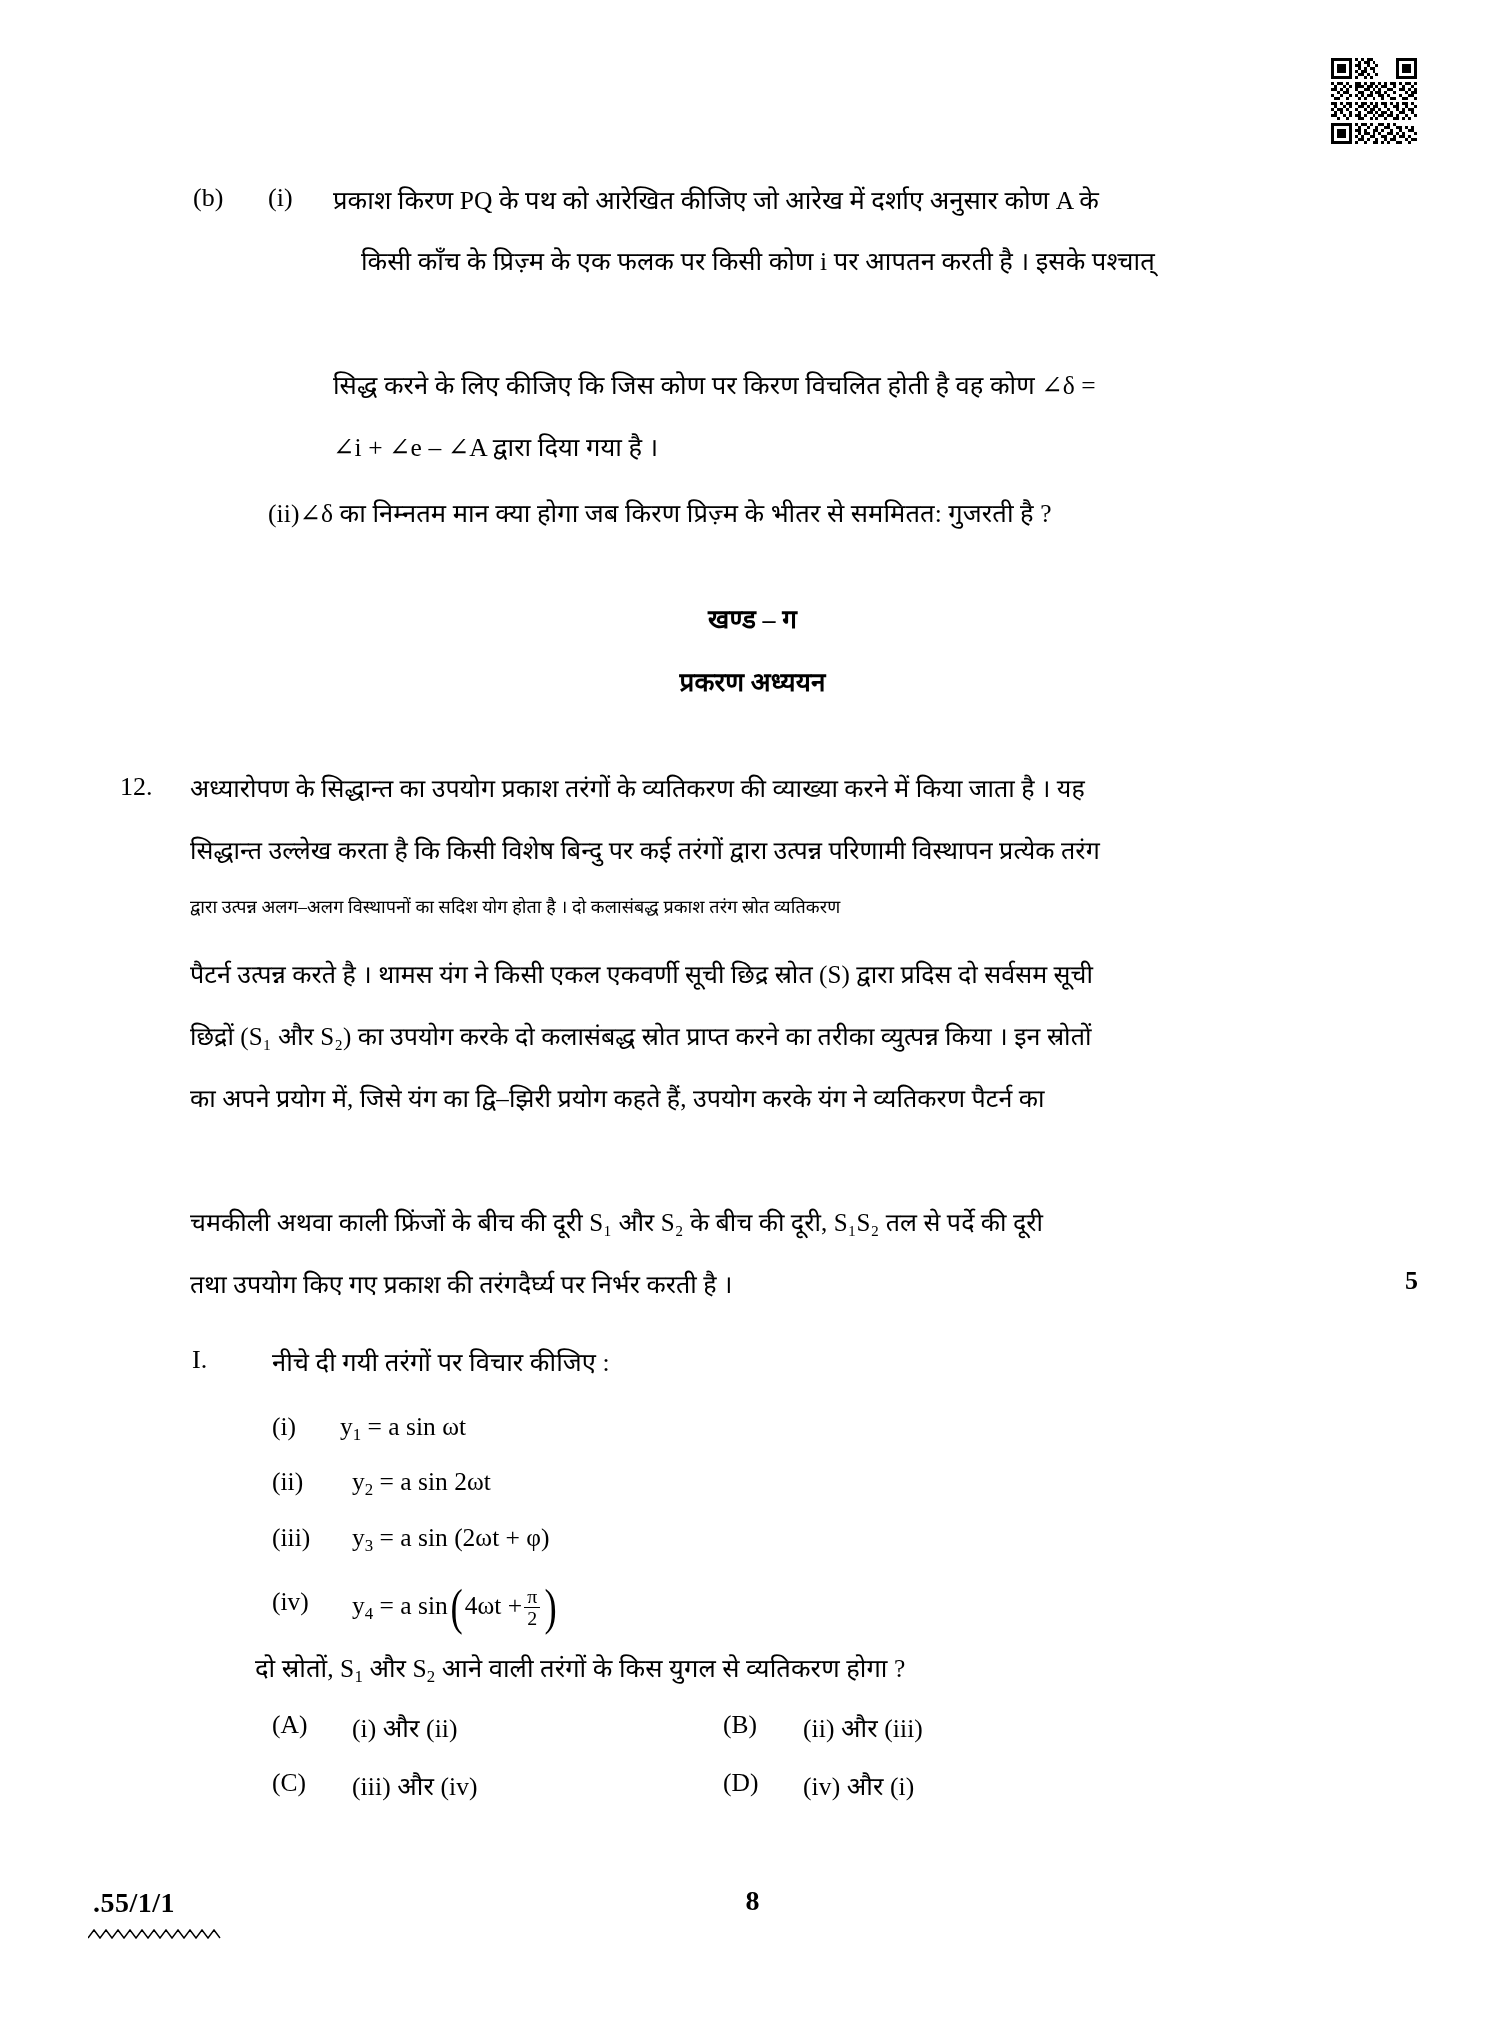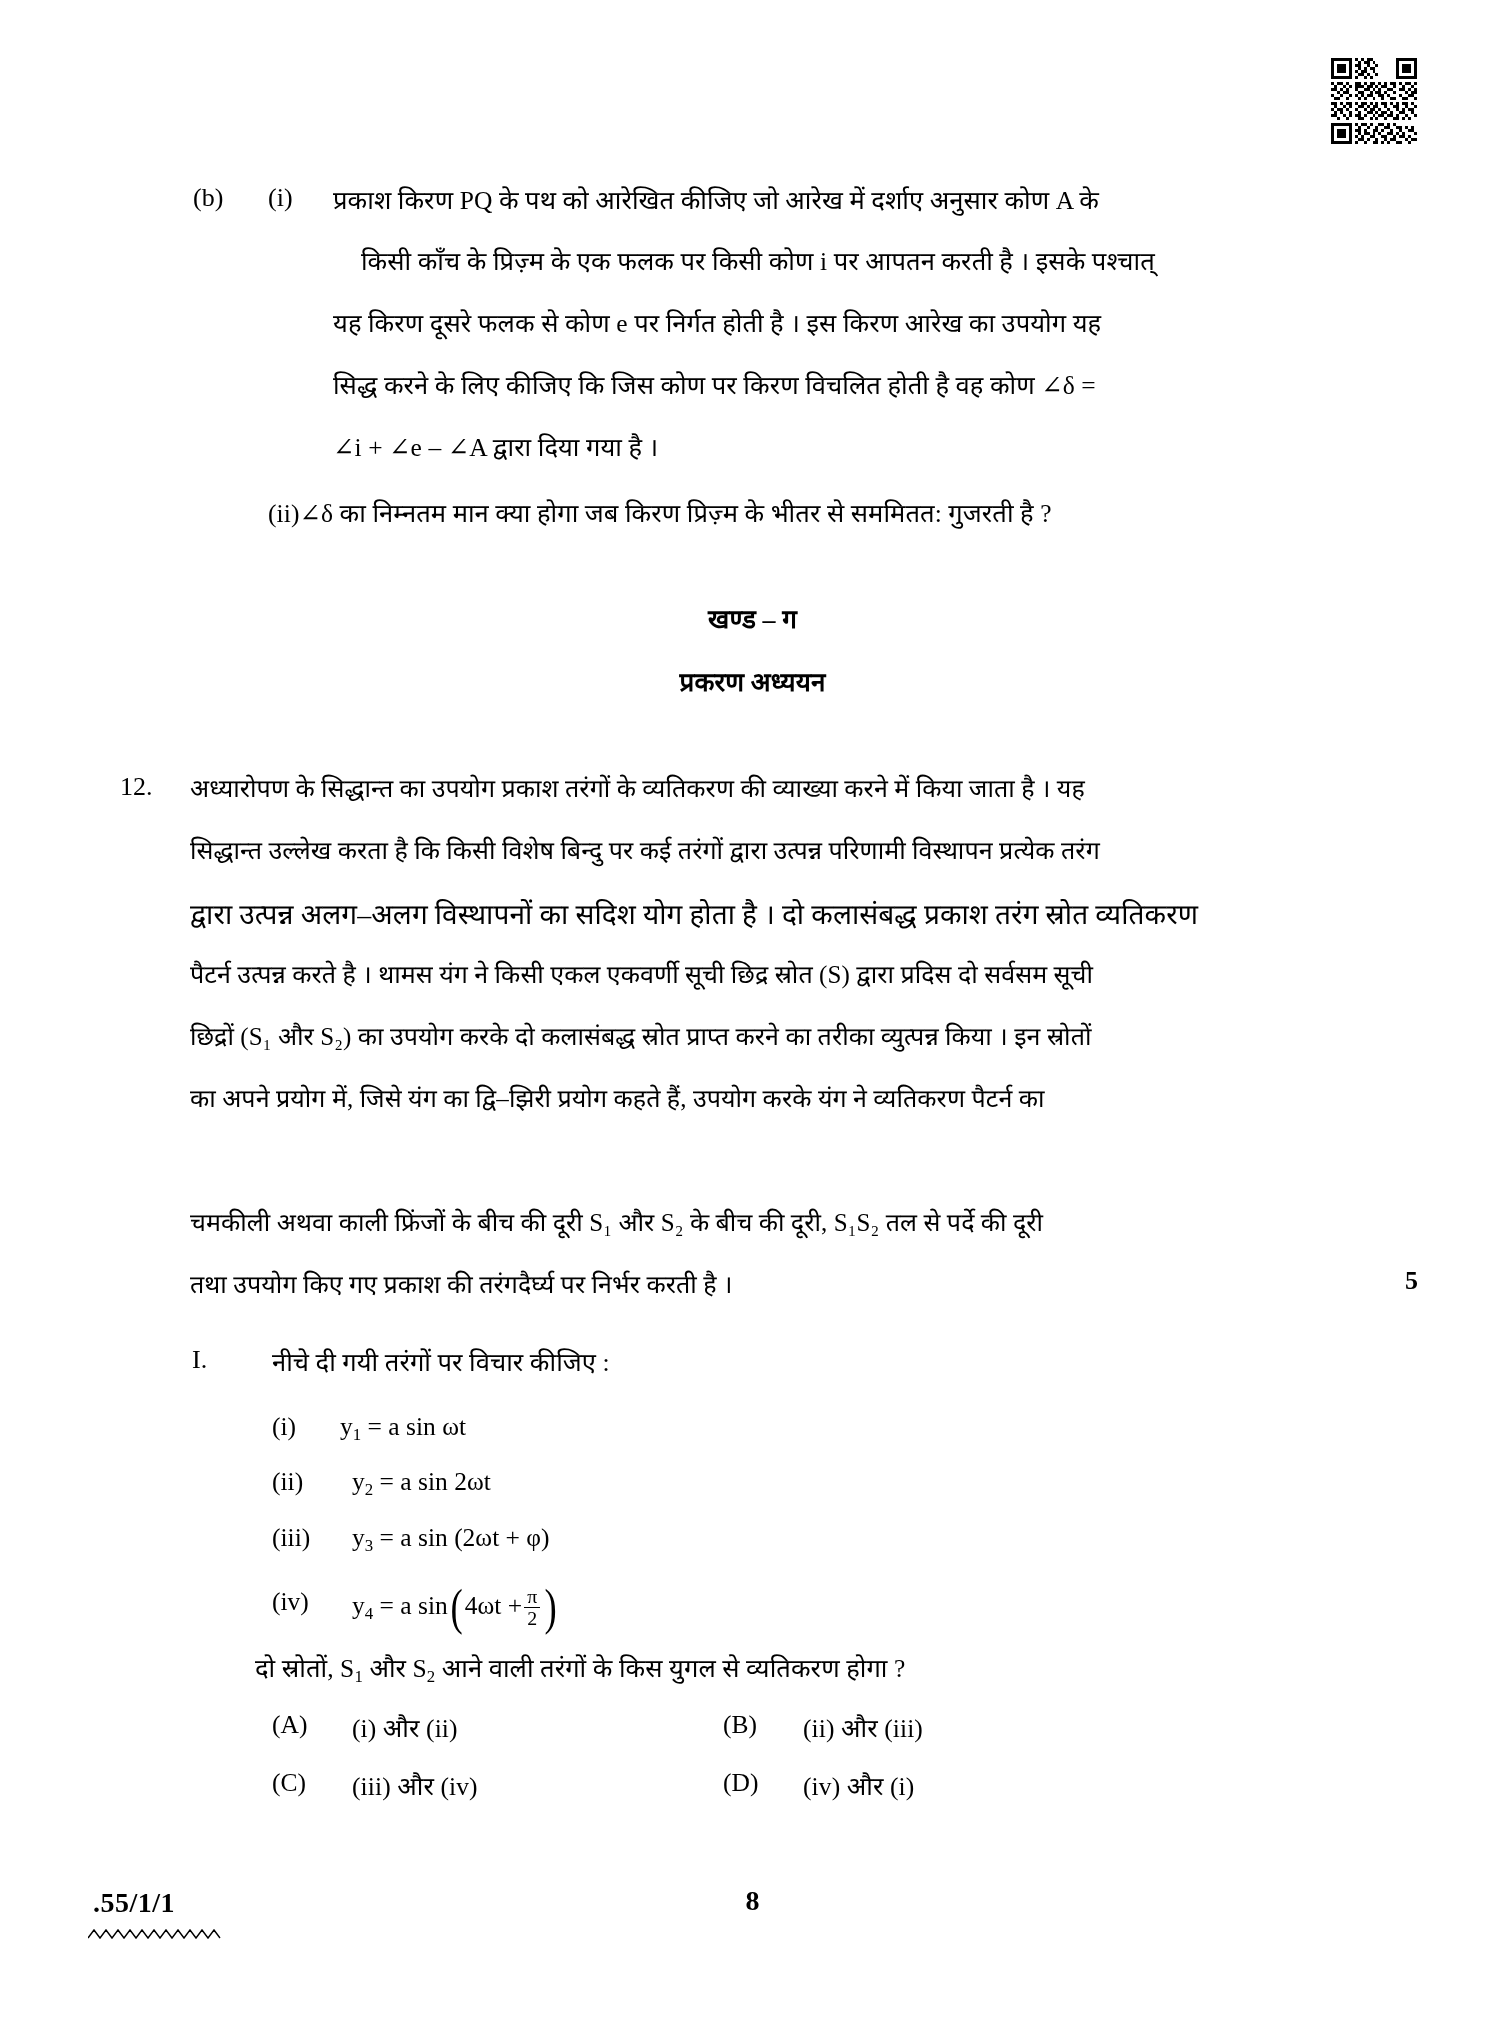--- a/index.html
+++ b/index.html
@@ -332,34 +332,33 @@
         <rect x="26" y="28" width="1" height="1"></rect>
       </g>
     </svg>
   </div>
 
   <div class="pb-label" style="left:193px; top:183px;">(b)</div>
   <div class="pb-label" style="left:268px; top:183px;">(i)</div>
 
   <div class="line hindi" style="left:333px; top:182px;">प्रकाश किरण PQ के पथ को आरेखित कीजिए जो आरेख में दर्शाए अनुसार कोण A के</div>
   <div class="line hindi" style="left:333px; top:243px;margin-left:28px;">किसी काँच के प्रिज़्म के एक फलक पर किसी कोण i पर आपतन करती है । इसके पश्चात्</div>
-  <div class="line hindi" style="left:333px; top:305px;">यह किरण दूसरे फलक से कोण e पर निर्गत होती है । इस किरण आरेख का उपयोग यह</div>
   <div class="line hindi" style="left:333px; top:367px;">सिद्ध करने के लिए कीजिए कि जिस कोण पर किरण विचलित होती है वह कोण ∠δ =</div>
   <div class="line hindi" style="left:333px; top:429px;">∠i + ∠e – ∠A द्वारा दिया गया है ।</div>
 
   <div class="line hindi" style="left:268px; top:495px;"><span>(ii)</span><span>∠δ का निम्नतम मान क्या होगा जब किरण प्रिज़्म के भीतर से सममितत: गुजरती है ?</span></div>
 
   <div class="center-head hindi" style="top:600px;">खण्ड – ग</div>
   <div class="center-head hindi" style="top:663px;">प्रकरण अध्ययन</div>
 
   <div class="pb-label" style="left:120px; top:772px;">12.</div>
 
   <div class="line hindi" style="left:190px; top:770px; font-size:25px;">अध्यारोपण के सिद्धान्त का उपयोग प्रकाश तरंगों के व्यतिकरण की व्याख्या करने में किया जाता है । यह</div>
   <div class="line hindi" style="left:190px; top:832px; font-size:25px;text-align:center;">सिद्धान्त उल्लेख करता है कि किसी विशेष बिन्दु पर कई तरंगों द्वारा उत्पन्न परिणामी विस्थापन प्रत्येक तरंग</div>
-  <div class="line hindi" style="left:190px; top:894px; font-size:28px;">द्वारा उत्पन्न अलग–अलग विस्थापनों का सदिश योग होता है । दो कलासंबद्ध प्रकाश तरंग स्रोत व्यतिकरण</div>
+  <div class="line hindi" style="left:190px; top:894px; font-size:18px;">द्वारा उत्पन्न अलग–अलग विस्थापनों का सदिश योग होता है । दो कलासंबद्ध प्रकाश तरंग स्रोत व्यतिकरण</div>
   <div class="line hindi" style="left:190px; top:956px; font-size:25px;">पैटर्न उत्पन्न करते है । थामस यंग ने किसी एकल एकवर्णी सूची छिद्र स्रोत (S)  द्वारा प्रदिस दो सर्वसम सूची</div>
   <div class="line hindi" style="left:190px; top:1018px; font-size:25px;">छिद्रों (S₁ और S₂) का उपयोग करके दो कलासंबद्ध स्रोत प्राप्त करने का तरीका व्युत्पन्न किया । इन स्रोतों</div>
   <div class="line hindi" style="left:190px; top:1080px; font-size:25px;">का अपने प्रयोग में, जिसे यंग का द्वि–झिरी प्रयोग कहते हैं, उपयोग करके यंग ने व्यतिकरण पैटर्न का</div>
   <div class="line hindi" style="left:190px; top:1204px; font-size:25px;">चमकीली अथवा काली फ्रिंजों के बीच की दूरी S₁ और S₂ के बीच की दूरी, S₁S₂ तल से पर्दे की दूरी</div>
   <div class="line hindi" style="left:190px; top:1266px; font-size:25px;">तथा उपयोग किए गए प्रकाश की तरंगदैर्घ्य पर निर्भर करती है ।</div>
 
   <div class="marks" style="top:1266px;">5</div>
 
   <div class="pb-label" style="left:192px; top:1345px;">I.</div>
   <div class="line hindi" style="left:272px; top:1344px;">नीचे दी गयी तरंगों पर विचार कीजिए :</div>

